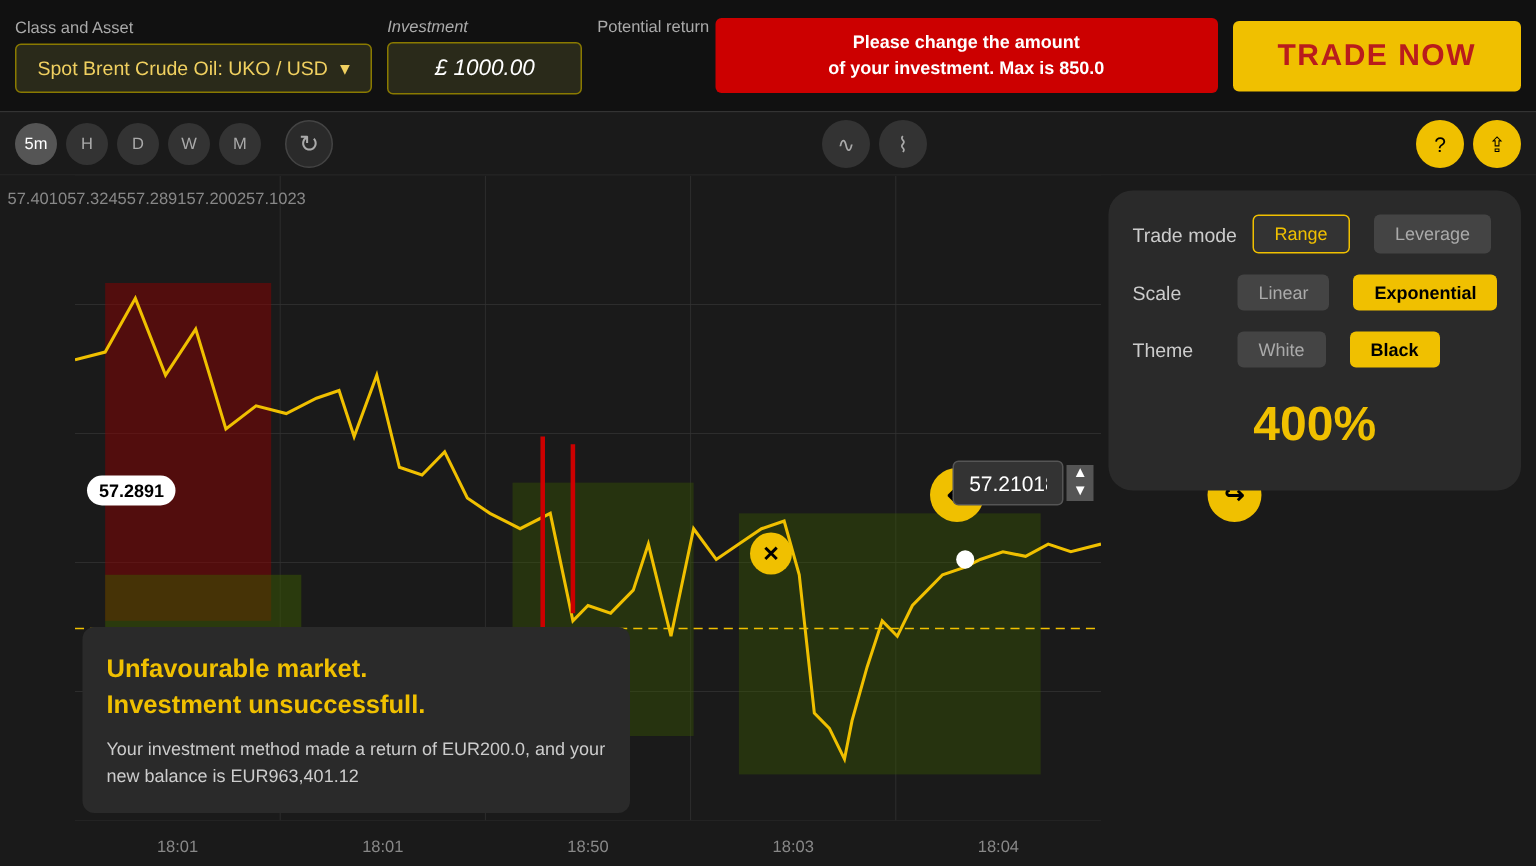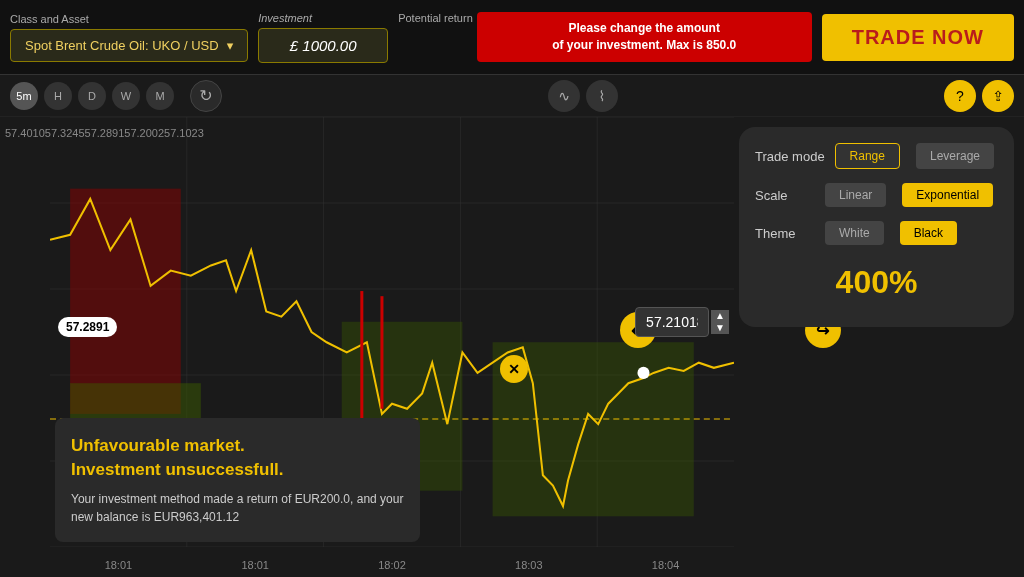--- a/index.html
+++ b/index.html
@@ -251,21 +251,21 @@
       color: #aaa;
       border: none;
       border-radius: 4px;
       padding: 5px 14px;
       font-size: 12px;
       cursor: pointer;
     }
     .toggle-btn.active {
       background: #f0c000;
       color: #000;
-      font-weight: normal;
+      font-weight: bold;
     }
     .toggle-btn.active-dark {
       background: #333;
       color: #f0c000;
       border: 1px solid #f0c000;
     }
 
     .pct-display {
       font-size: 32px;
       font-weight: bold;
@@ -452,21 +452,21 @@
     <input type="text" class="price-input-box" value="57.21018" style="width: 74px;">
     <div class="price-stepper">
       <button class="stepper-btn">▲</button>
       <button class="stepper-btn">▼</button>
     </div>
   </div>
 
   <div class="x-axis">
     <span class="x-label">18:01</span>
     <span class="x-label">18:01</span>
-    <span class="x-label">18:02</span>
+    <span class="x-label">18:50</span>
     <span class="x-label">18:03</span>
     <span class="x-label">18:04</span>
   </div>
 
   <div class="right-panel">
 
     <div class="panel-row">
       <span class="panel-label">Trade mode</span>
       <div class="toggle-group">
         <button class="toggle-btn active-dark">Range</button>

